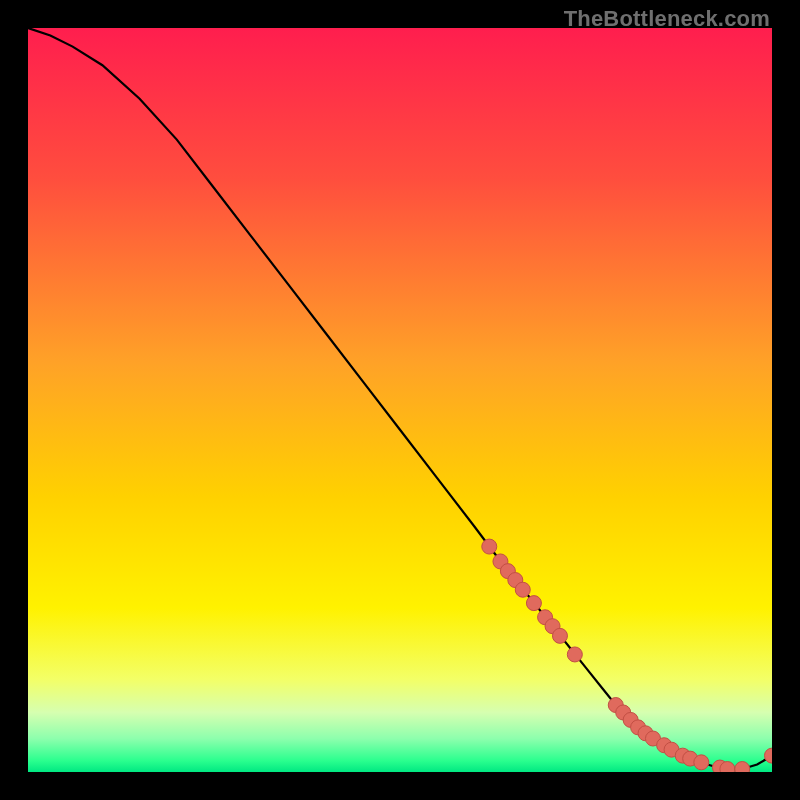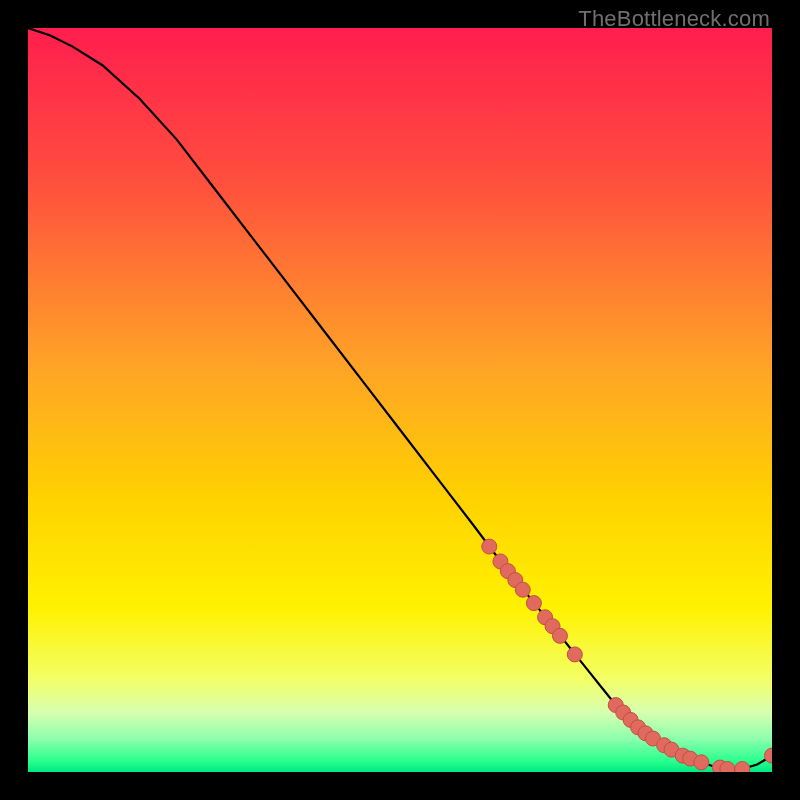--- a/index.html
+++ b/index.html
@@ -23,21 +23,21 @@
     top: 28px;
     width: 744px;
     height: 744px;
   }
   .watermark {
     position: absolute;
     top: 6px;
     right: 30px;
     color: #6f6f6f;
     font-size: 22px;
-    font-weight: 400;
+    font-weight: 700;
     letter-spacing: 0.2px;
   }
 </style>
 </head>
 <body>
 
 <div class="stage">
   <div class="watermark">TheBottleneck.com</div>
 
   <svg class="plot" viewBox="0 0 744 744" preserveAspectRatio="none">

